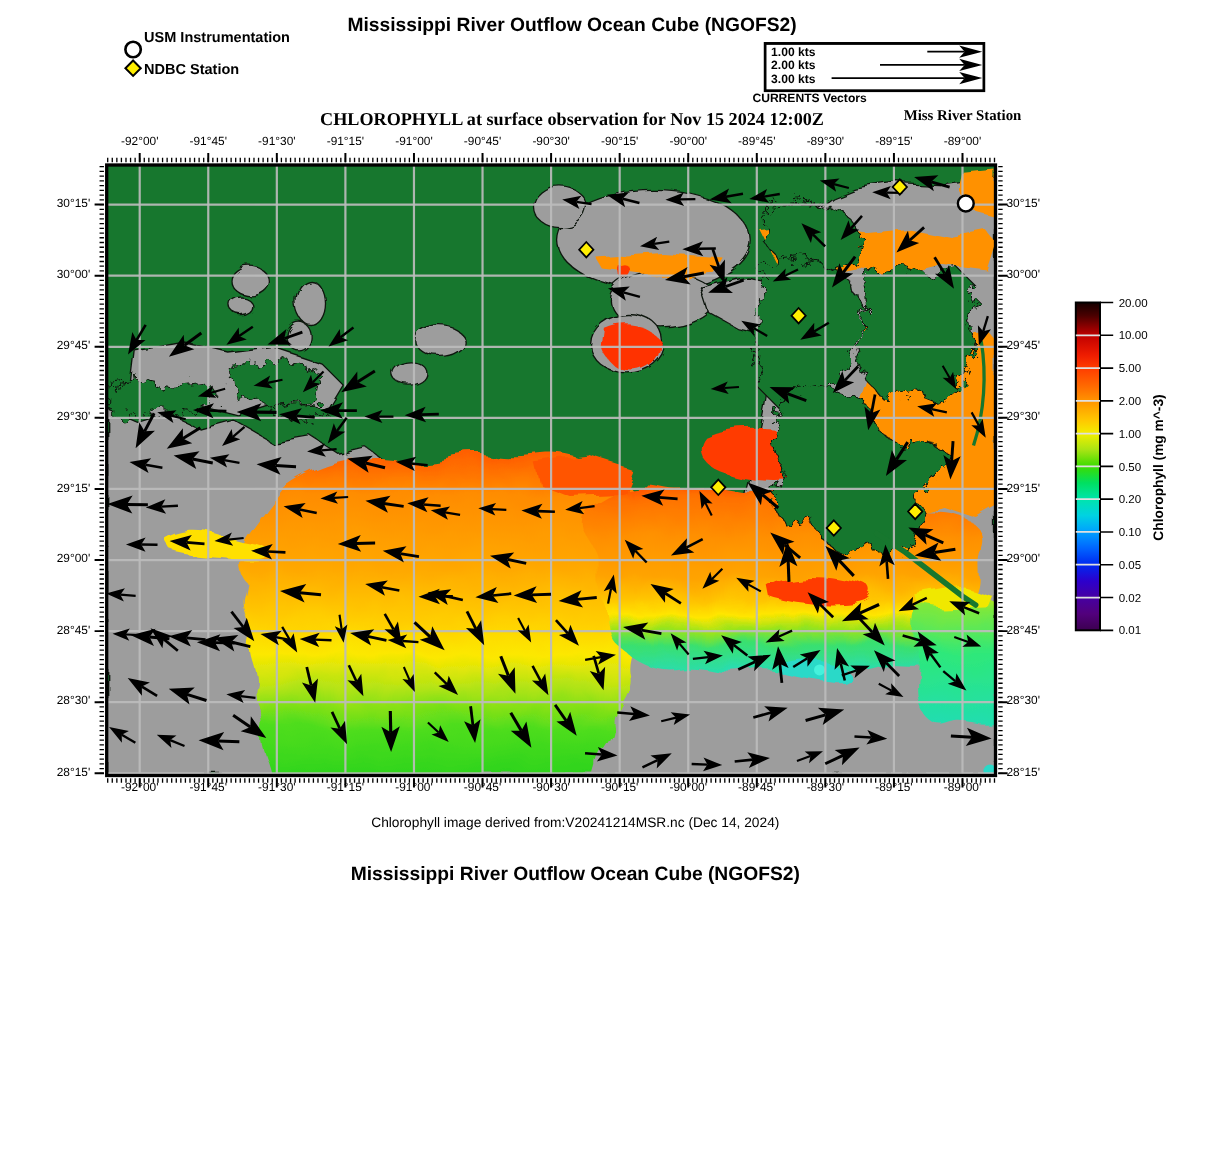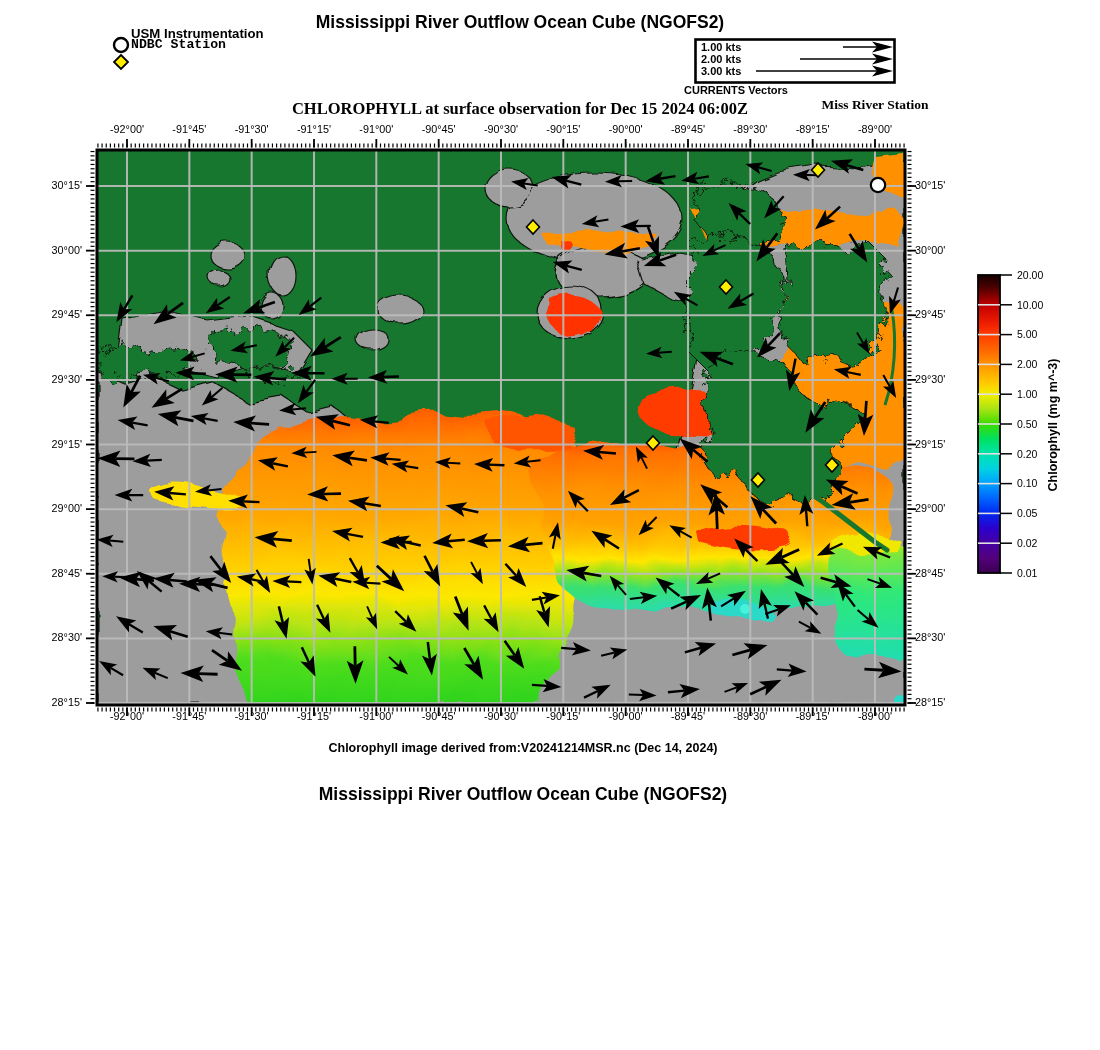--- a/index.html
+++ b/index.html
@@ -5,56 +5,56 @@
   html,body{margin:0;padding:0;background:#ffffff;}
   body{width:1100px;height:1050px;position:relative;overflow:hidden;
        font-family:"Liberation Sans",sans-serif;color:#000;}
   .abs{position:absolute;}
   .ctr{transform:translateX(-50%);white-space:nowrap;padding-left:46px;}
   .title{font-size:17.5px;font-weight:bold;}
   .subtitle{font-family:"Liberation Serif",serif;font-size:16.5px;font-weight:bold;}
   .outflow{font-family:"Liberation Serif",serif;font-size:13.5px;font-weight:bold;}
   .leglab{font-size:13.2px;font-weight:bold;white-space:nowrap;}
   .curcap{font-size:11px;font-weight:bold;}
-  .caption{font-size:12.5px;font-weight:bold;}
+  .caption{font-size:12.5px;font-weight:normal;}
   .btitle{font-size:17.5px;font-weight:bold;}
   .ticklab{position:absolute;font-size:10.8px;white-space:nowrap;}
   .cbarlab{position:absolute;font-size:12.5px;font-weight:bold;white-space:nowrap;
            transform:translate(-50%,-50%) rotate(-90deg);}
   svg{display:block;}
 </style>
 </head>
 <body>
 
 <div class="abs ctr title" style="left:497px;top:12px;">Mississippi River Outflow Ocean Cube (NGOFS2)</div>
 
 <svg class="abs" style="left:106px;top:33px;" width="30" height="44" viewBox="0 0 30 44">
   <circle cx="15" cy="12" r="7" fill="#ffffff" stroke="#000" stroke-width="2.4"></circle>
   <path d="M15,22 L22,29 L15,36 L8,29 Z" fill="#ffee00" stroke="#000" stroke-width="1.8"></path>
 </svg>
 <div class="abs leglab" style="left:131px;top:26px;">USM Instrumentation</div>
-<div class="abs leglab" style="left:131px;top:37px;font-family:Liberation Mono, monospace;">NDBC Station</div>
+<div class="abs leglab" style="left:131px;top:55px;">NDBC Station</div>
 
 <svg class="abs" style="left:694px;top:38px;" width="202" height="46" viewBox="0 0 202 46">
   <rect x="1.5" y="1.5" width="199" height="43" fill="#ffffff" stroke="#000" stroke-width="2.6"></rect>
   <text x="7" y="13" font-size="11" font-weight="bold">1.00 kts</text>
   <text x="7" y="25" font-size="11" font-weight="bold">2.00 kts</text>
   <text x="7" y="37" font-size="11" font-weight="bold">3.00 kts</text>
   <g fill="#000" stroke="#000">
     <line x1="149" y1="9" x2="183" y2="9" stroke-width="1.6"></line>
     <path d="M199,9 L178,3.4 L183,9 L178,14.6 Z" stroke="none"></path>
     <line x1="106" y1="21" x2="183" y2="21" stroke-width="1.6"></line>
     <path d="M199,21 L178,15.4 L183,21 L178,26.6 Z" stroke="none"></path>
     <line x1="62" y1="33" x2="183" y2="33" stroke-width="1.6"></line>
     <path d="M199,33 L178,27.4 L183,33 L178,38.6 Z" stroke="none"></path>
   </g>
 </svg>
 <div class="abs curcap" style="left:684px;top:84px;">CURRENTS Vectors</div>
 
-<div class="abs ctr subtitle" style="left:497px;top:99px;">CHLOROPHYLL at surface observation for Dec 15 2024 06:00Z</div>
+<div class="abs ctr subtitle" style="left:497px;top:99px;">CHLOROPHYLL at surface observation for Nov 15 2024 12:00Z</div>
 <div class="abs ctr outflow" style="left:852px;top:97px;">Miss River Station</div>
 
 <div id="axis-layer">
     <div class="ticklab" style="left: 127px; top: 123px; transform: translateX(-50%);">-92°00'</div>
     <div class="ticklab" style="left: 127px; top: 710px; transform: translateX(-50%);">-92°00'</div>
     <div class="ticklab" style="left: 189.333px; top: 123px; transform: translateX(-50%);">-91°45'</div>
     <div class="ticklab" style="left: 189.333px; top: 710px; transform: translateX(-50%);">-91°45'</div>
     <div class="ticklab" style="left: 251.666px; top: 123px; transform: translateX(-50%);">-91°30'</div>
     <div class="ticklab" style="left: 251.666px; top: 710px; transform: translateX(-50%);">-91°30'</div>
     <div class="ticklab" style="left: 313.999px; top: 123px; transform: translateX(-50%);">-91°15'</div>

